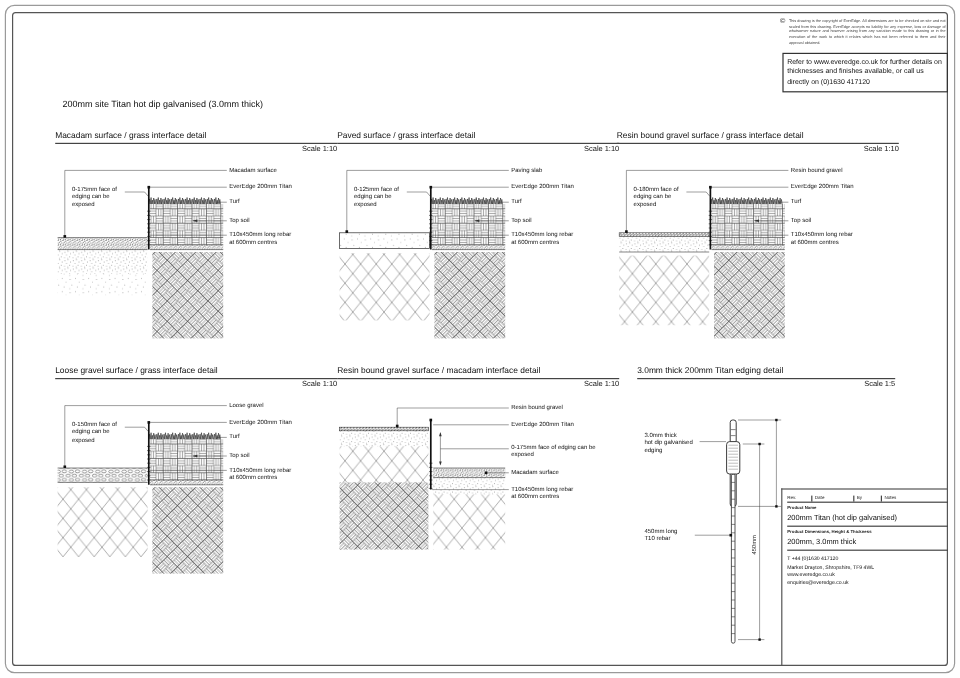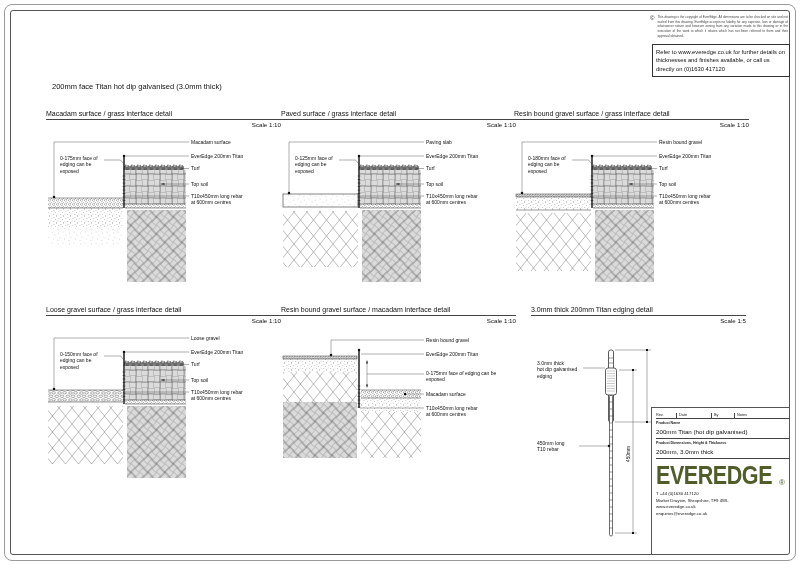--- a/index.html
+++ b/index.html
@@ -155,21 +155,21 @@
       </g>
     </defs>
   </svg>
 
   <div class="copyright">
     <span class="cicon">©</span>
     <span class="ctext">This drawing is the copyright of EverEdge. All dimensions are to be checked on site and not scaled from this drawing. EverEdge accepts no liability for any expense, loss or damage of whatsoever nature and however arising from any variation made to this drawing or in the execution of the work to which it relates which has not been referred to them and their approval obtained.</span>
   </div>
   <div class="notice-box">Refer to www.everedge.co.uk for further details on thicknesses and finishes available, or call us directly on (0)1630 417120</div>
 
-  <div class="doc-title">200mm face Titan hot dip galvanised (3.0mm thick)</div>
+  <div class="doc-title">200mm site Titan hot dip galvanised (3.0mm thick)</div>
 
   <section class="panel" style="left:46px;top:110px;width:235px;">
     <div class="ptitle">Macadam surface / grass interface detail</div>
     <div class="pscale">Scale 1:10</div>
     <div class="pcanvas" style="height:162px;">
       <svg width="235" height="162" viewBox="0 0 235 162">
         <use href="#gsec"></use>
         <rect x="2" y="66" width="75" height="10" fill="url(#stippleD)"></rect>
         <rect x="2" y="76" width="75" height="20" fill="url(#stippleL)"></rect>
         <rect x="2" y="96" width="75" height="18" fill="url(#stippleS)"></rect>
@@ -359,22 +359,18 @@
       <span class="revcell c2">Date</span>
       <span class="revcell c3">By</span>
       <span class="revcell c4">Notes</span>
     </div>
     <div class="tb-label">Product Name</div>
     <div class="tb-value">200mm Titan (hot dip galvanised)</div>
     <div class="tb-rule"></div>
     <div class="tb-label">Product Dimensions, Height &amp; Thickness</div>
     <div class="tb-value">200mm, 3.0mm thick</div>
     <div class="tb-rule"></div>
-    <div class="logo-row" style="color:#4f5d2b;">
-      <span class="logo-text">EVEREDGE</span>
-      <span class="logo-reg">®</span>
-    </div>
     <div class="contact">T +44 (0)1630 417120
 Market Drayton, Shropshire, TF9 4WL
 www.everedge.co.uk
 enquiries@everedge.co.uk</div>
   </div>
 </div>
 
 </body></html>

